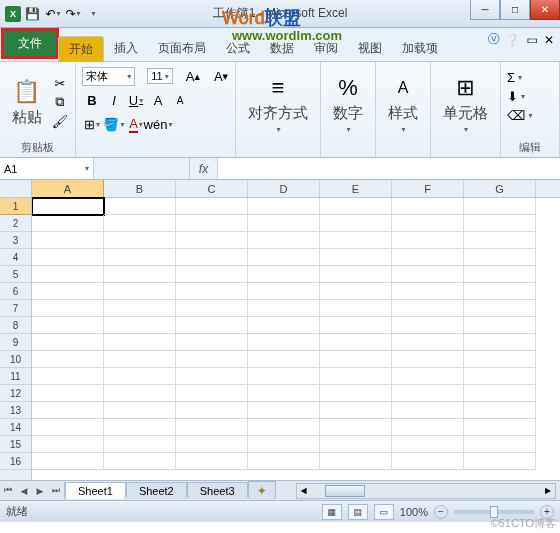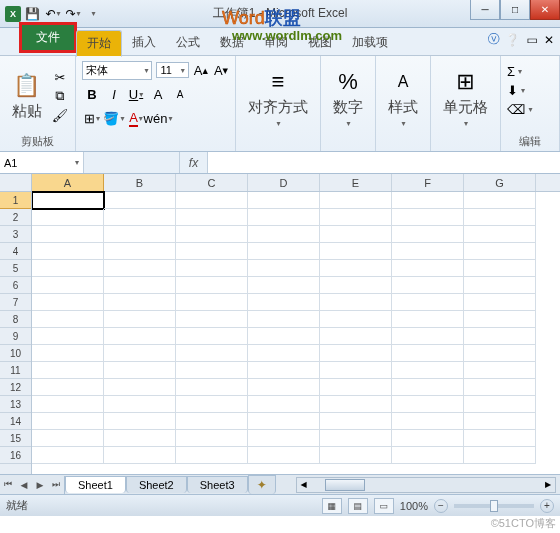--- a/index.html
+++ b/index.html
@@ -13,50 +13,50 @@
 .title-text { position: absolute; left: 50%; transform: translateX(-50%); text-align: left; font-size: 12px; color: #444; }
 .win-controls { position: absolute; right: 0; top: 0; display: flex; }
 .win-btn { width: 30px; height: 20px; display: flex; align-items: center; justify-content: center; cursor: pointer; border: 1px solid #8aa5c0; border-top: none; background: linear-gradient(#f0f5fa, #d8e5f0); font-size: 10px; }
 .win-btn.close { background: linear-gradient(#e67a6a, #c83520); color: white; border-color: #a03020; }
 .watermark { position: absolute; z-index: 10; text-align: center; }
 .wm1 { left: 222px; top: 6px; font-size: 18px; font-weight: normal; color: #e07020; -webkit-text-stroke: 0.5px #c05000; }
 .wm1 .blue { color: #2060c0; -webkit-text-stroke: 0.5px #1040a0; }
 .wm2 { left: 232px; top: 28px; font-size: 13px; color: #4d7c0f; font-weight: bold; }
 
 
-.tabs-row { height: 28px; background: #e8f0f8; display: flex; align-items: flex-end; border-bottom: 1px solid #b8c8d8; padding-left: 20px; position: relative; }
+.tabs-row { height: 34px; background: #e8f0f8; display: flex; align-items: flex-end; border-bottom: 1px solid #b8c8d8; padding-left: 2px; position: relative; }
 .file-tab { background: #2a7e3f; color: white; padding: 4px 14px; font-size: 12px; border: 2px solid #e02020; box-shadow: 0 0 0 1px #e02020; position: relative; top: -3px; }
 .tab { padding: 4px 10px; font-size: 12px; color: #444; cursor: pointer; }
 .tab.active { background: #eab308; border: 1px solid #b8c8d8; border-bottom: 1px solid #f5f9fc; border-radius: 3px 3px 0 0; position: relative; top: 2px; }
 .help-icons { position: absolute; right: 6px; top: 3px; display: flex; gap: 6px; align-items: center; font-size: 12px; }
 
 
 .ribbon { height: 96px; background: linear-gradient(#f5f9fc, #e8f0f8); border-bottom: 1px solid #aabfd4; display: flex; }
 .ribbon-group { border-right: 1px solid #c8d6e4; padding: 4px 6px 2px; display: flex; flex-direction: column; justify-content: space-between; }
 .group-label { text-align: center; font-size: 11px; color: #555; padding-top: 2px; }
 .group-body { flex: 1; display: flex; align-items: center; }
 .big-btn { display: flex; flex-direction: column; align-items: center; gap: 2px; padding: 2px 6px; cursor: pointer; }
 .big-btn .icon32 { width: 28px; height: 28px; display: flex; align-items: center; justify-content: center; font-size: 22px; }
 .big-btn .lbl { font-size: 15px; color: #444; }
 .clipboard-side { display: flex; flex-direction: column; gap: 3px; margin-left: 3px; }
 .small-icon { width: 18px; height: 16px; display: flex; align-items: center; justify-content: center; cursor: pointer; font-size: 13px; }
 .font-group .group-body { flex-direction: column; align-items: stretch; gap: 4px; }
-.font-row { display: flex; gap: 4px; align-items: center; }
+.font-row { display: flex; gap: 12px; align-items: center; }
 .combo { border: 1px solid #a8bcd0; background: white; font-size: 11px; padding: 1px 3px; display: flex; align-items: center; justify-content: space-between; }
 .combo.font { width: 90px; }
 .combo.size { width: 40px; }
 .btn-row { display: flex; gap: 2px; }
 .fmt-btn { width: 20px; height: 20px; display: flex; align-items: center; justify-content: center; cursor: pointer; border: 1px solid transparent; font-size: 13px; }
 .dropdown-arrow { font-size: 8px; color: #666; margin-left: 1px; }
 .edit-group .group-body { flex-direction: column; align-items: flex-start; gap: 4px; padding-top: 4px; }
 .edit-row { display: flex; align-items: center; gap: 2px; font-size: 13px; cursor: pointer; }
 
 
 .formula-row { height: 22px; border-bottom: 1px solid #aabfd4; display: flex; align-items: stretch; background: #e8f0f8; }
-.namebox { width: 84px; border-right: 1px solid #c0cfde; background: white; display: flex; align-items: center; padding: 0 4px; font-size: 11px; justify-content: space-between; }
+.namebox { width: 94px; border-right: 1px solid #c0cfde; background: white; display: flex; align-items: center; padding: 0 4px; font-size: 11px; justify-content: space-between; }
 .fx-gap { width: 96px; border-right: 1px solid #c0cfde; background: #e8f0f8; }
 .fx { width: 28px; text-align: center; font-style: italic; font-size: 12px; color: #555; display: flex; align-items: center; justify-content: center; border-right: 1px solid #c0cfde; background: #e8f0f8; }
 .formula-input { flex: 1; background: white; }
 
 
 .grid-area { position: relative; height: 300px; display: flex; }
 .rowhdrs { width: 32px; background: #e8eef5; border-right: 1px solid #b8c8d8; }
 .select-all-box { height: 18px; border-bottom: 1px solid #b8c8d8; background: #e8eef5; }
 .rowhdr { height: 17px; border-bottom: 1px solid #c8d4e0; text-align: center; font-size: 10px; color: #444; line-height: 17px; }
 .rowhdr.active { background: #f9d78e; border-color: #d4a040; }
@@ -113,20 +113,21 @@
   </div>
 </div>
 
 <div class="watermark wm1"><span>Word</span><span class="blue">联盟</span></div>
 <div class="watermark wm2">www.wordlm.com</div>
 
 <div class="tabs-row">
   <div class="file-tab">文件</div>
   <div class="tab active">开始</div>
   <div class="tab">插入</div>
+  <div class="tab">页面布局</div>
   <div class="tab">公式</div>
   <div class="tab">数据</div>
   <div class="tab">审阅</div>
   <div class="tab">视图</div>
   <div class="tab">加载项</div>
   <div class="help-icons">
     <span style="color:#3070c0">ⓥ</span>
     <span style="color:#3070c0">❔</span>
     <span>▭</span>
     <span>✕</span>

